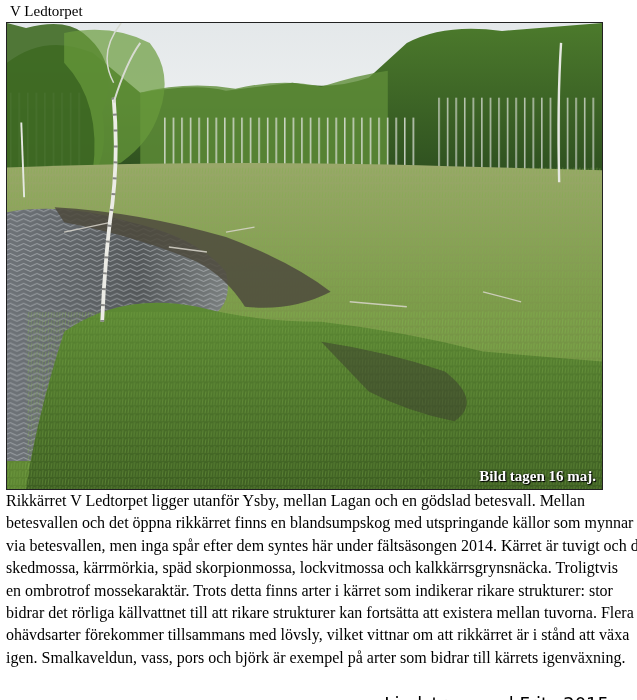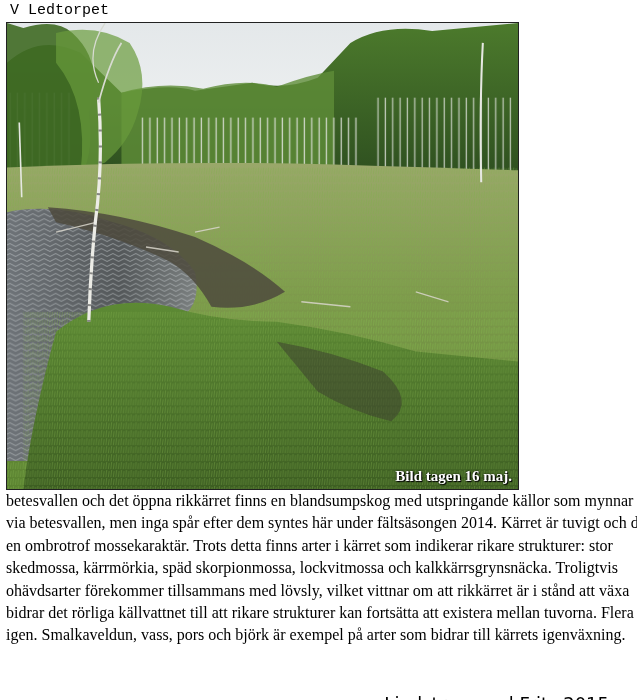--- a/index.html
+++ b/index.html
@@ -10,33 +10,33 @@
   body {
     width: 637px;
     height: 700px;
     position: relative;
     overflow: hidden;
   }
   .page-title {
     position: absolute;
     left: 10px;
     top: 0px;
-    font-family: Liberation Mono, monospace;
+    font-family: Liberation Serif, serif;
     font-size: 15px;
     line-height: 22px;
     color: #000000;
     margin: 0;
     font-weight: normal;
     letter-spacing: 0px;
   }
   .photo {
     position: absolute;
     left: 6px;
     top: 22px;
-    width: 513px;
+    width: 597px;
     height: 468px;
     border: 1px solid #222;
     box-sizing: border-box;
     overflow: hidden;
     background: #6b8a3c;
   }
   .photo svg {
     display: block;
     width: 100%;
     height: 100%;
@@ -158,22 +158,23 @@
     <path d="M112 80 Q125 40 140 20" stroke="#d8dbd2" stroke-width="2" fill="none"></path>
     <path d="M112 60 Q95 30 120 0" stroke="#d8dbd2" stroke-width="1.5" fill="none"></path>
 
     <path d="M582 20 Q578 80 580 160" stroke="#e6e8e2" stroke-width="2.5" fill="none"></path>
     <path d="M15 100 L18 175" stroke="#e6e8e2" stroke-width="2" fill="none"></path>
   </svg>
   <div class="photo-caption">Bild tagen 16 maj.</div>
 </div>
 
 <p class="body-text">
+  <span class="line">Rikkärret V Ledtorpet ligger utanför Ysby, mellan Lagan och en gödslad betesvall. Mellan</span>
   <span class="line">betesvallen och det öppna rikkärret finns en blandsumpskog med utspringande källor som mynnar i</span>
   <span class="line">via betesvallen, men inga spår efter dem syntes här under fältsäsongen 2014. Kärret är tuvigt och de</span>
+  <span class="line">skedmossa, kärrmörkia, späd skorpionmossa, lockvitmossa och kalkkärrsgrynsnäcka. Troligtvis</span>
   <span class="line">en ombrotrof mossekaraktär. Trots detta finns arter i kärret som indikerar rikare strukturer: stor</span>
-  <span class="line">skedmossa, kärrmörkia, späd skorpionmossa, lockvitmossa och kalkkärrsgrynsnäcka. Troligtvis</span>
+  <span class="line">bidrar det rörliga källvattnet till att rikare strukturer kan fortsätta att existera mellan tuvorna. Flera</span>
   <span class="line">ohävdsarter förekommer tillsammans med lövsly, vilket vittnar om att rikkärret är i stånd att växa</span>
-  <span class="line">bidrar det rörliga källvattnet till att rikare strukturer kan fortsätta att existera mellan tuvorna. Flera</span>
   <span class="line">igen. Smalkaveldun, vass, pors och björk är exempel på arter som bidrar till kärrets igenväxning.</span>
 </p>
 
 <p class="credit">Lindstrom and Fritz 2015</p>
 
 </body></html>

